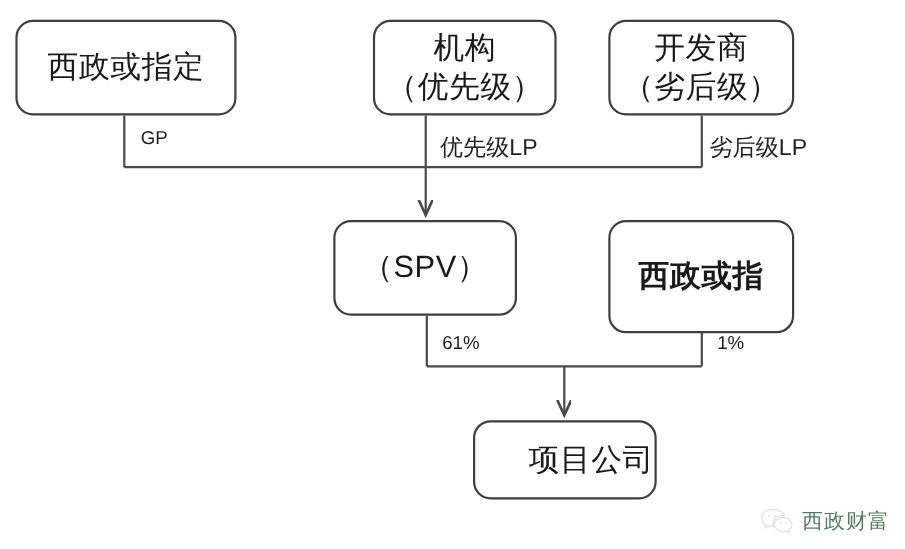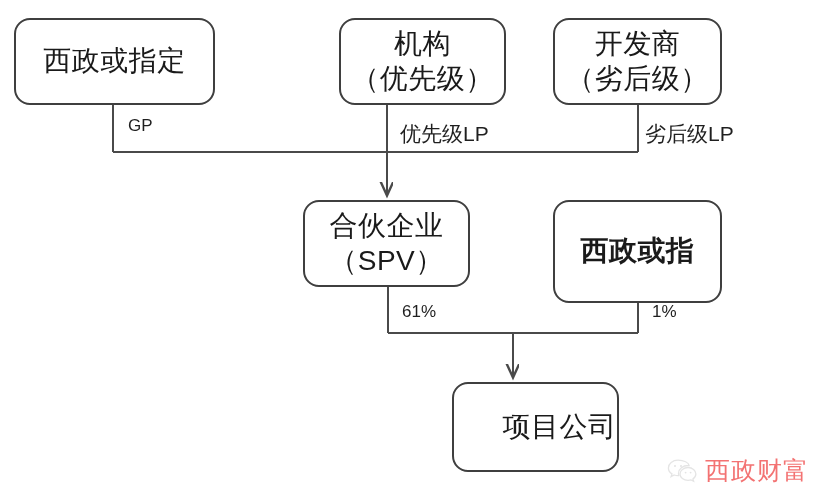--- a/index.html
+++ b/index.html
@@ -57,22 +57,22 @@
     position: absolute;
     right: 14px;
     bottom: 12px;
     display: flex;
     align-items: center;
     gap: 8px;
     opacity: 0.75;
     z-index: 4;
   }
   #watermark .wm-text {
-    color: #ef4444;
-    font-size: 25px;
+    color: #14532d;
+    font-size: 19px;
     letter-spacing: 1px;
     font-family: Liberation Serif, serif;
   }
   #watermark .wm-icon {
     width: 30px;
     height: 26px;
     display: block;
   }
 </style>
 </head>
@@ -123,29 +123,28 @@
     <span class="line1">机构</span>
     <span class="line2">（优先级）</span>
   </div>
 
   <div class="node" style="left:553px; top:18px; width:169px; height:87px;text-align:center;">
     <span class="line1">开发商</span>
     <span class="line2">（劣后级）</span>
   </div>
 
   <div class="node" style="left:303px; top:200px; width:167px; height:87px;">
-    <span class="line1">合伙企业</span>
     <span class="line2">（SPV）</span>
   </div>
 
   <div class="node" style="left:553px; top:200px; width:169px; height:103px;font-weight:bold;">
     <span class="line1">西政或指</span>
   </div>
 
-  <div class="node" style="left:452px; top:382px; width:167px; height:90px;padding-left:48px;">
+  <div class="node" style="left:430px; top:382px; width:167px; height:72px;padding-left:48px;">
     <span class="line1">项目公司</span>
   </div>
 
   <div class="edge-label" style="left:128px; top:116px;text-align:right;">GP</div>
 
   <div class="edge-label small" style="left:400px; top:120px;">优先级LP</div>
 
   <div class="edge-label small" style="left:645px; top:120px;">劣后级LP</div>
 
   <div class="edge-label" style="left:402px; top:302px;">61%</div>

